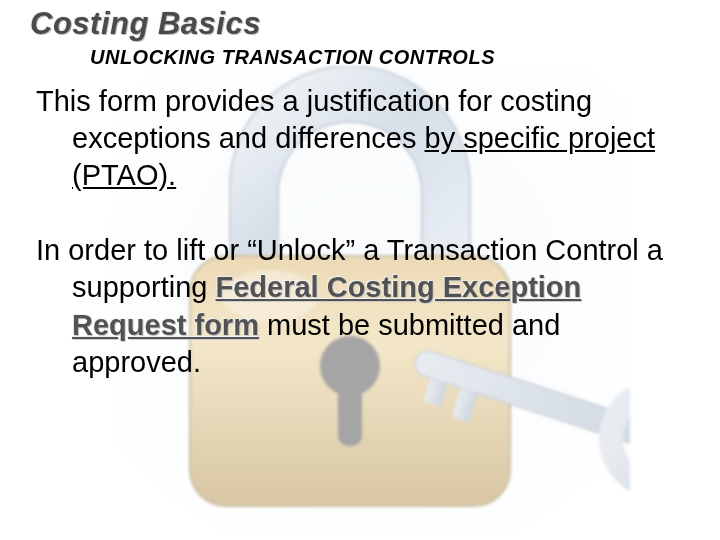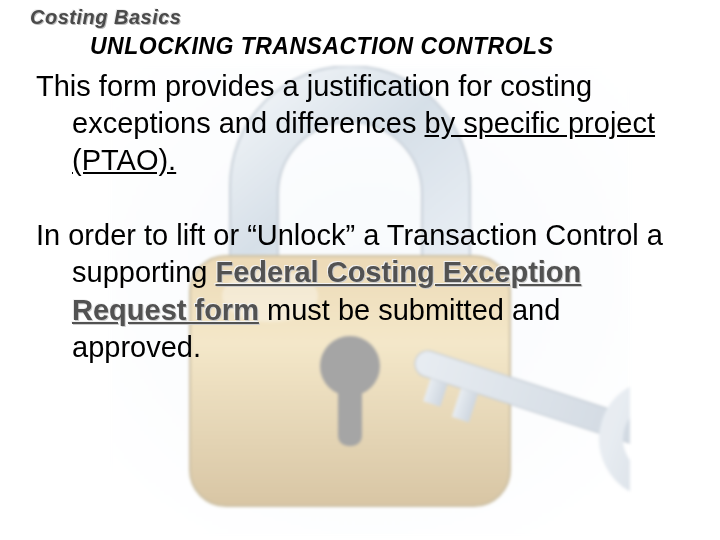--- a/index.html
+++ b/index.html
@@ -21,34 +21,34 @@
     position: absolute;
     inset: 0;
     z-index: 0;
   }
   .content {
     position: relative;
     z-index: 1;
     padding: 0px 30px 0 30px;
   }
   .title {
-    font-size: 20px;
+    font-size: 31px;
     font-weight: bold;
     font-style: italic;
     color: #4a4a4a;
     text-shadow: 1px 1px 0 #bbb, -1px -1px 0 #eee;
     letter-spacing: 0.5px;
     margin: 6px 0 4px 0;
   }
   .subtitle {
-    font-size: 23px;
+    font-size: 20px;
     font-weight: bold;
     font-style: italic;
     color: #000;
-    margin: 4px 0 8px 60px;
+    margin: 4px 0 14px 60px;
     letter-spacing: 0.5px;
   }
   .para {
     font-size: 29px;
     color: #000;
     line-height: 1.28;
     margin: 0 6px 0 6px;
     padding-left: 36px;
     text-indent: -36px;
   }

